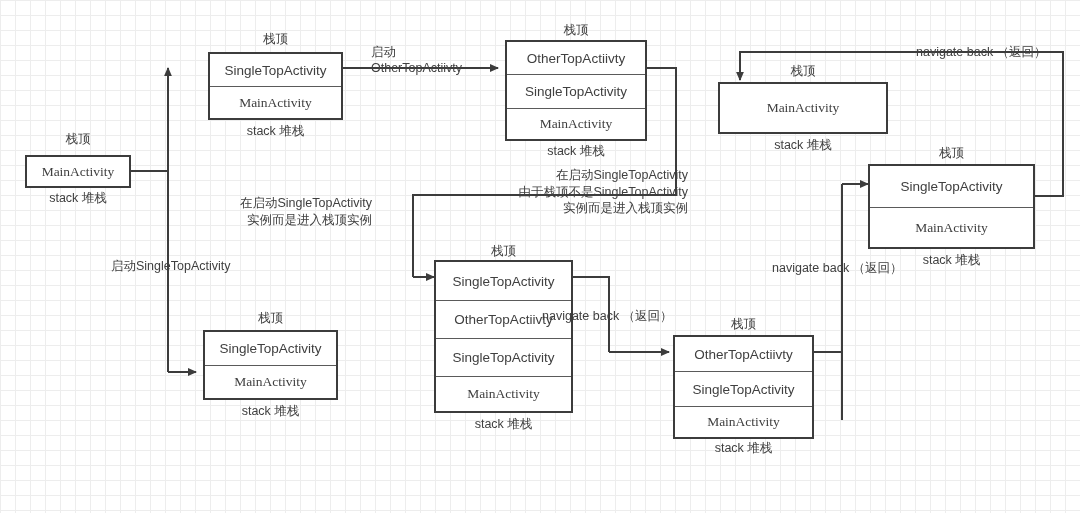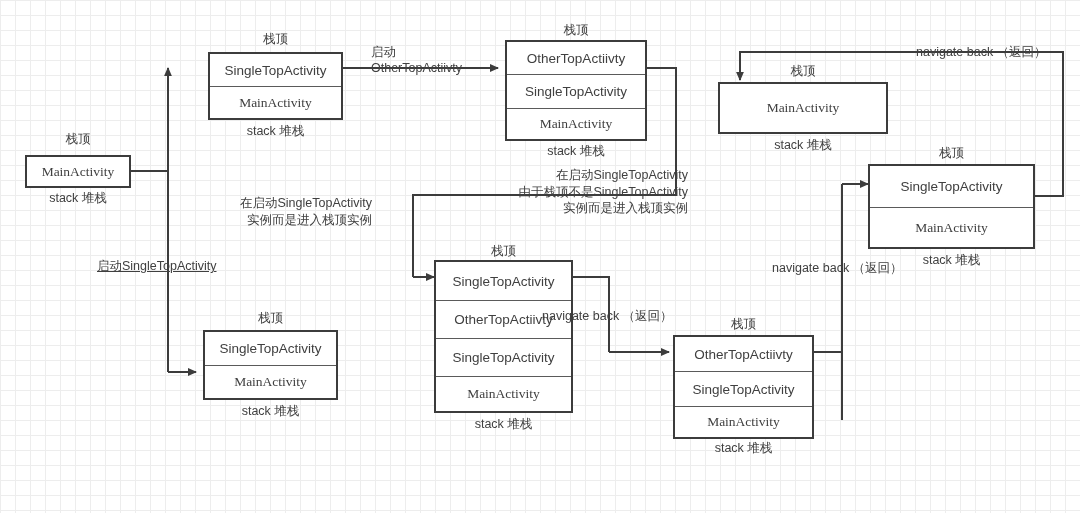--- a/index.html
+++ b/index.html
@@ -146,21 +146,21 @@
     <div class="cell" style="height:39px;">MainActivity</div>
   </div>
   <div class="cap" style="left:868px;top:252px;width:167px;">stack 堆栈</div>
 
   <div class="cap" style="left:718px;top:63px;width:170px;">栈顶</div>
   <div class="stack" style="left:718px;top:82px;width:170px;height:52px;">
     <div class="cell" style="height:48px;">MainActivity</div>
   </div>
   <div class="cap" style="left:718px;top:137px;width:170px;">stack 堆栈</div>
 
-  <div class="lbl" style="left:97px;top:258px;text-decoration:underline;">启动SingleTopActivity</div>
+  <div class="lbl" style="left:111px;top:258px;">启动SingleTopActivity</div>
 
   <div class="lbl" style="left:371px;top:44px;width:110px;text-align:left;">
     <div>启动</div>
     <div>OtherTopActiivty</div>
   </div>
 
   <div class="lbl" style="left:542px;top:308px;">navigate back （返回）</div>
   <div class="lbl" style="left:772px;top:260px;">navigate back （返回）</div>
   <div class="lbl" style="left:916px;top:44px;">navigate back （返回）</div>
 

